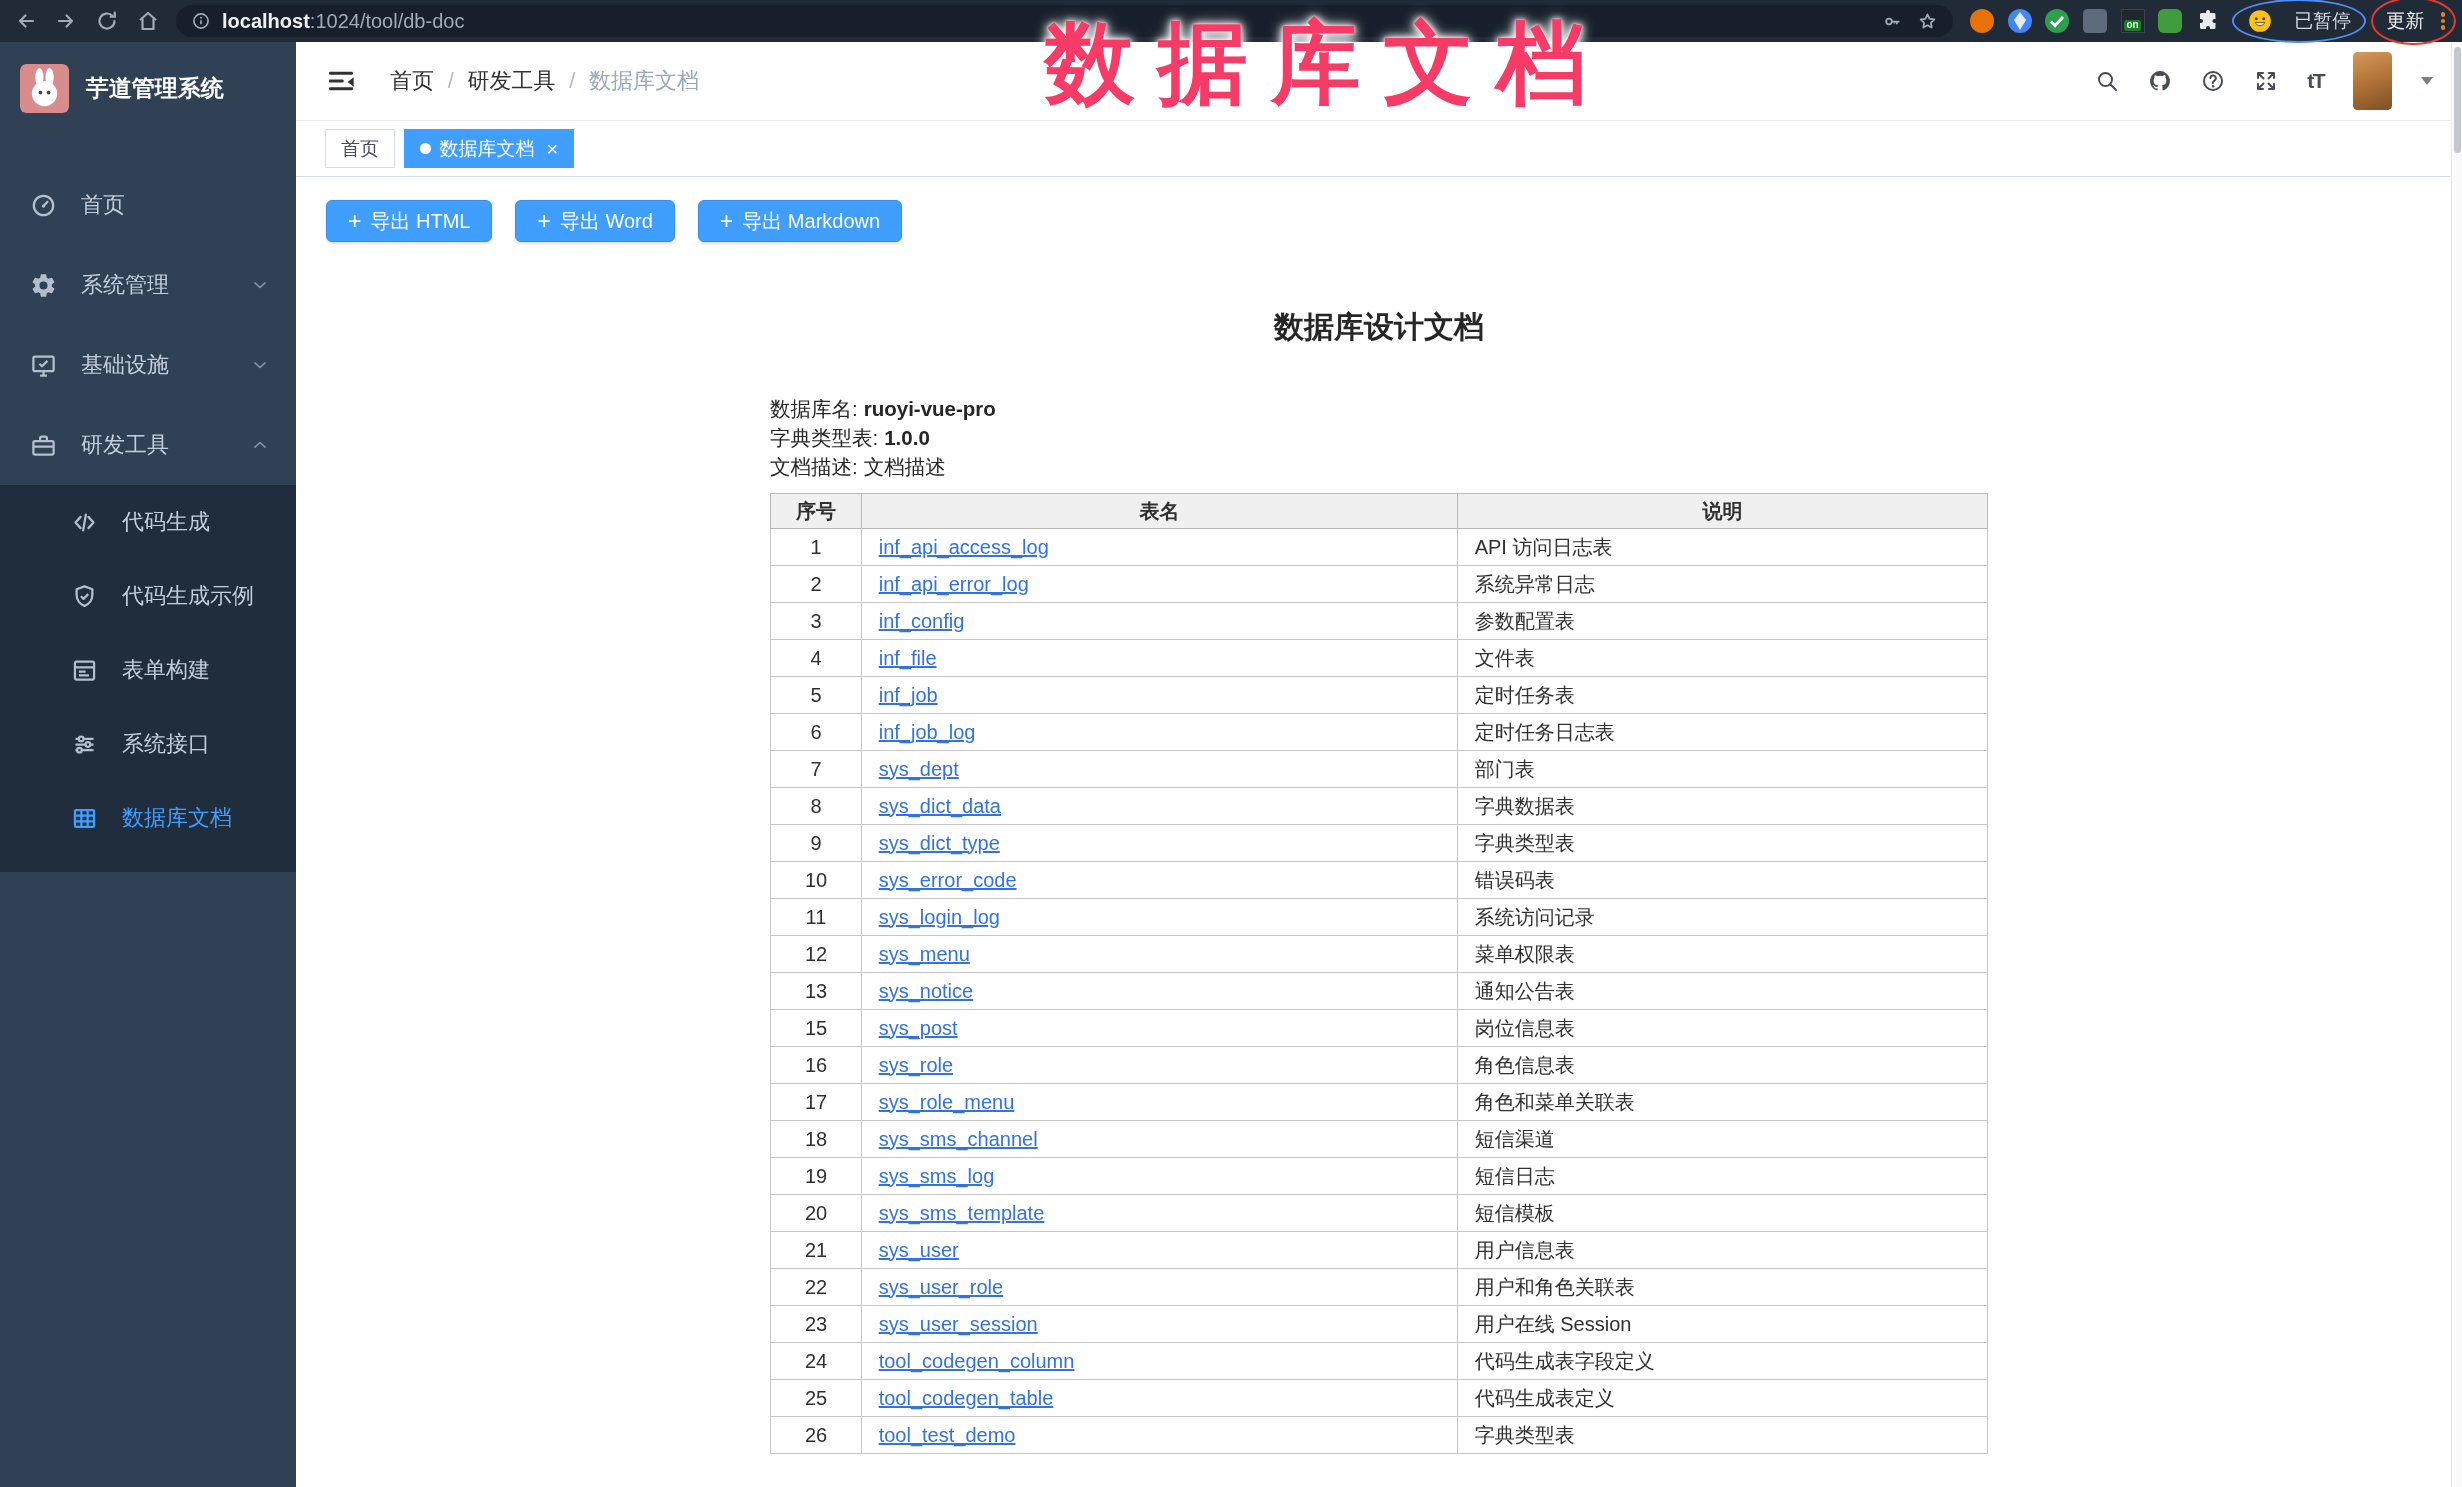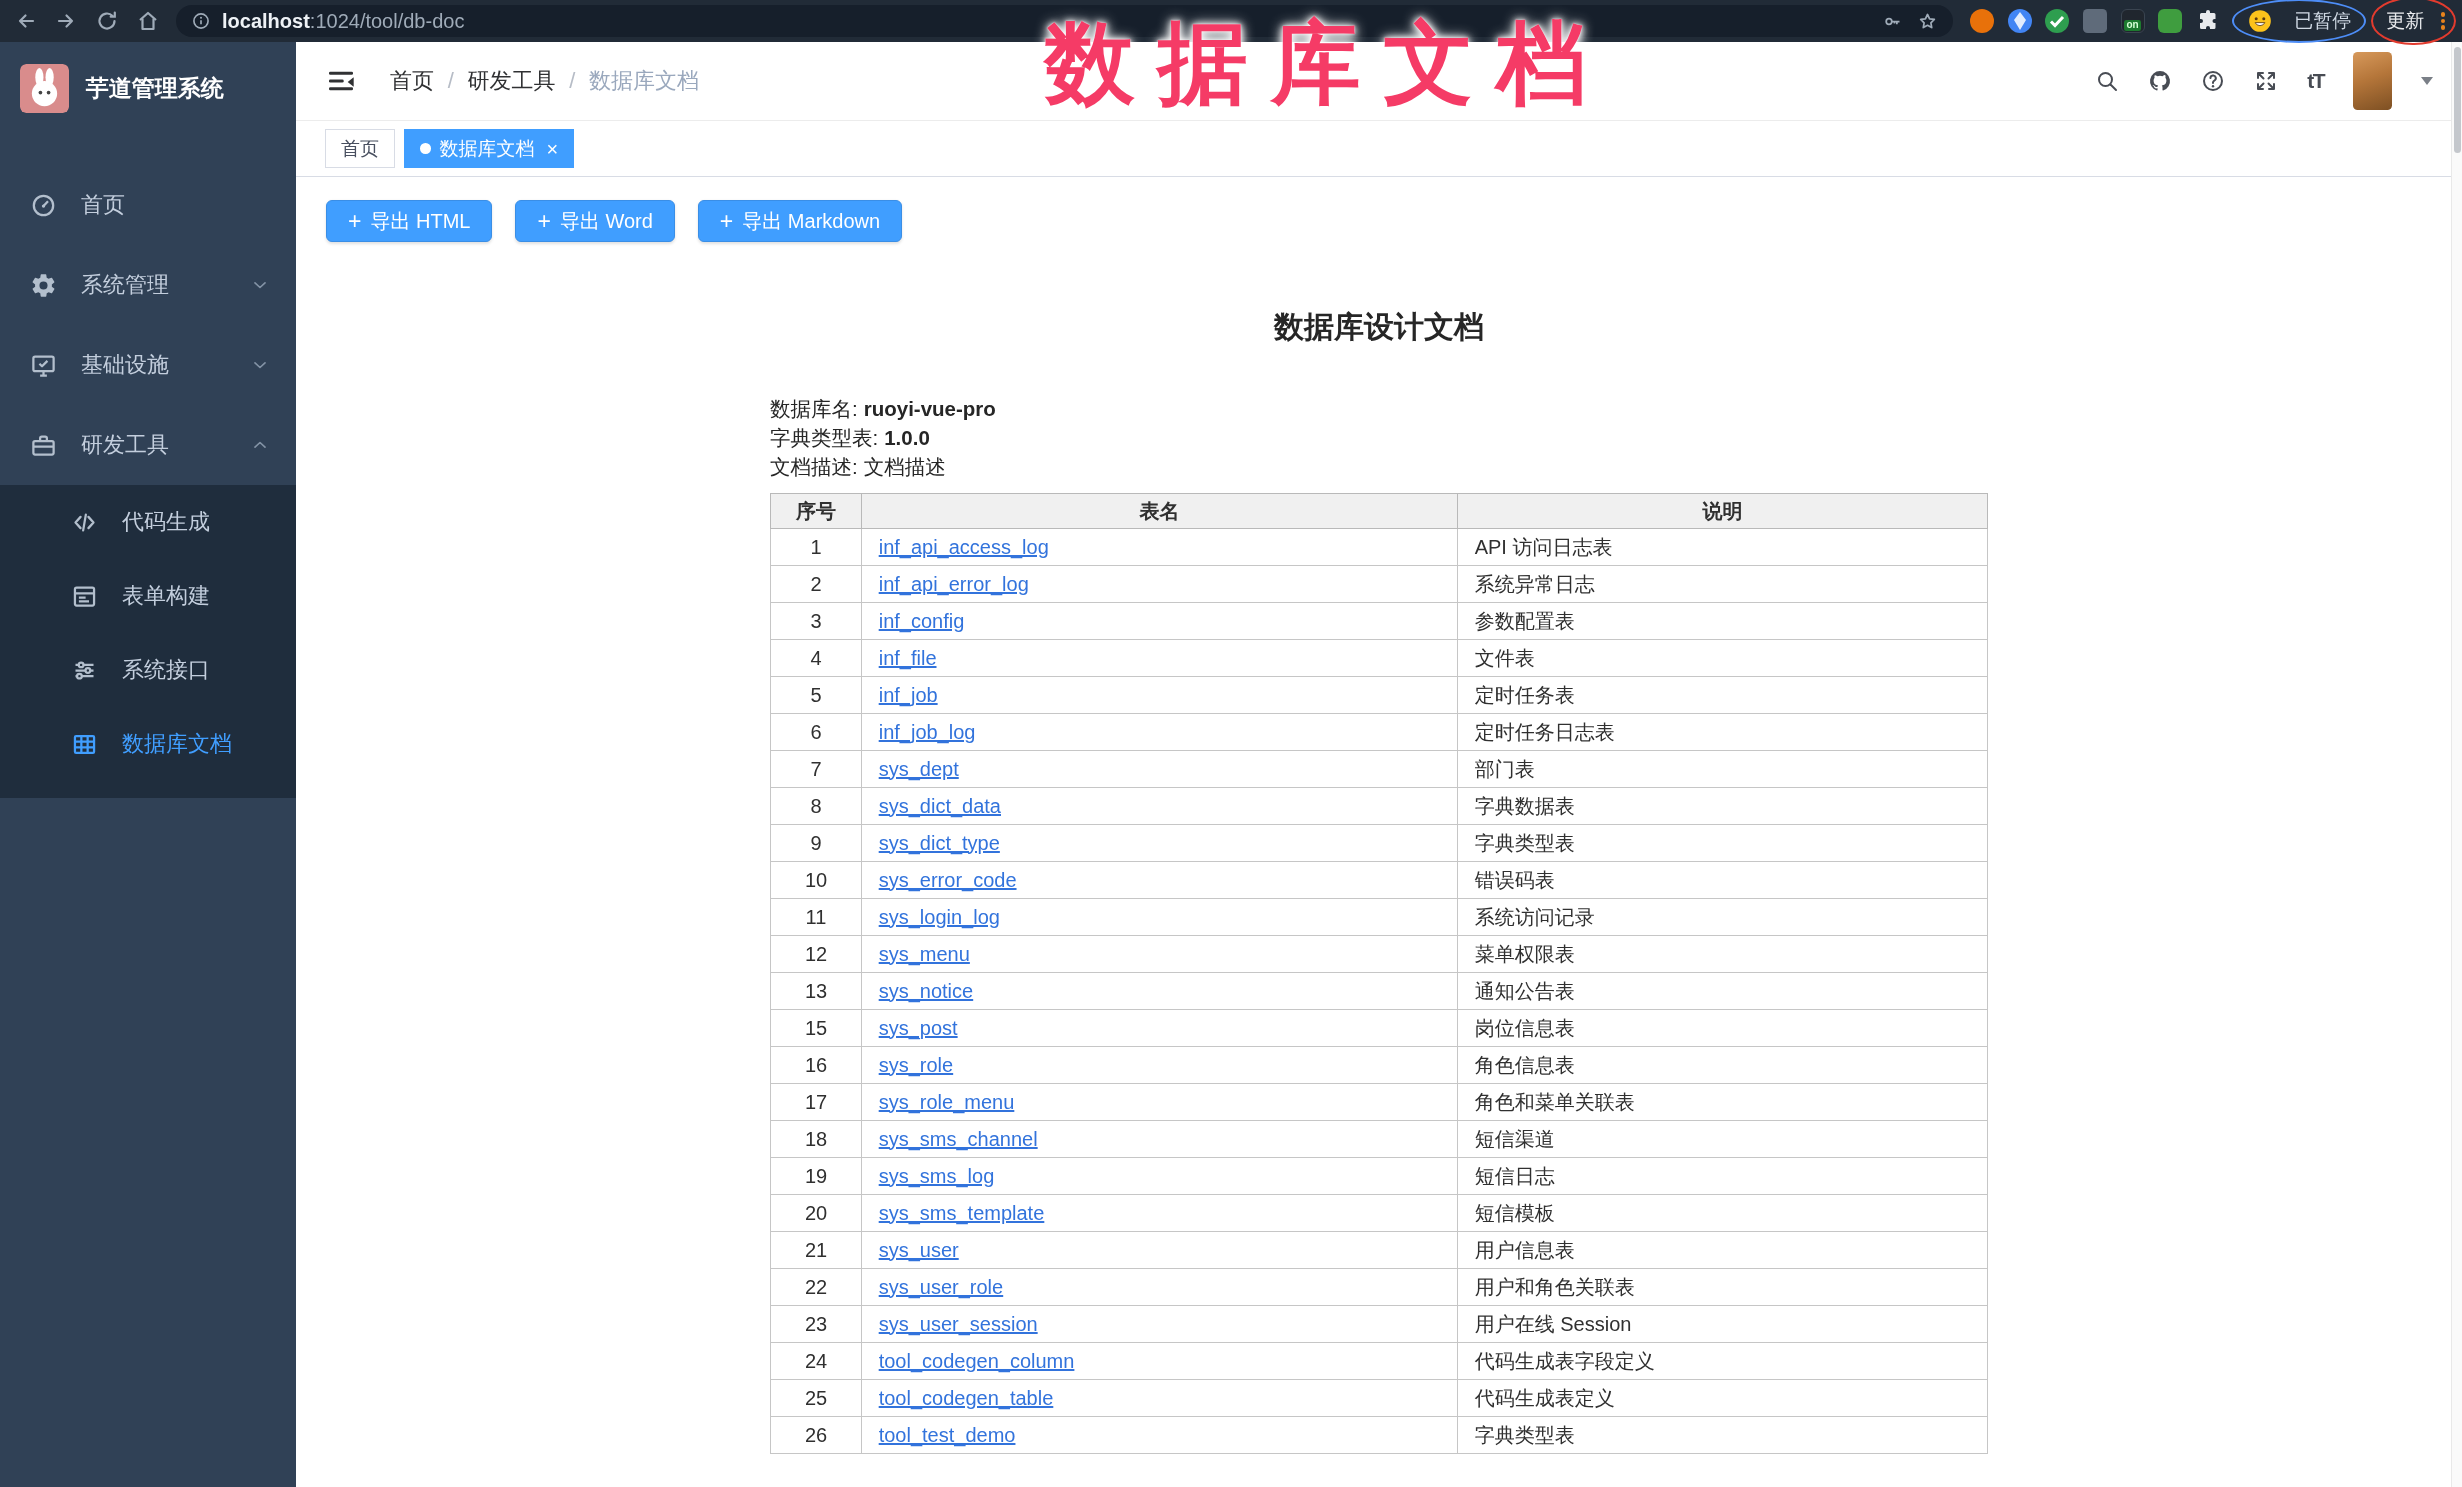--- a/index.html
+++ b/index.html
@@ -17,21 +17,21 @@
   .url-rest { color:#9fabb8; }
   .omni-right { margin-left:auto; display:flex; gap:13.7px; }
   .omni-right .cicon { width:21px; height:21px; }
   .ext-row { display:flex; align-items:center; gap:13.7px; }
   .ext { width:24px; height:24px; border-radius:50%; display:inline-flex; align-items:center; justify-content:center; font-size:10.6px; color:#fff; }
   .ext svg { width:100%; height:100%; }
   .ext-orange { background:#e8710a; }
   .ext-pin { background:#4285f4; }
   .ext-check { background:#2e9e4f; }
   .ext-grid { background:#5f6b7a; border-radius:4.6px; }
-  .ext-on { background:#20262e; border-radius:6px; color:#9be29b; font-size:10px; font-weight:700; display:flex; flex-direction:column; justify-content:flex-end; align-items:center; border:0.8px solid #3a4450; }
+  .ext-on { background:#20262e; border-radius:0; color:#9be29b; font-size:10px; font-weight:700; display:flex; flex-direction:column; justify-content:flex-end; align-items:center; border:0.8px solid #3a4450; }
   .ext-on i { font-style:normal; background:#1d7a2f; color:#d7ffd7; border-radius:2.3px; padding:0 2.3px; line-height:10.6px; margin-bottom:1.5px; }
   .ext-green { background:#3f9d3f; border-radius:6px; }
   .ext-puzzle { background:transparent; }
   .chip-wrap, .update-wrap { position:relative; display:flex; align-items:center; }
   .profile-chip { display:flex; align-items:center; gap:21px; padding:3px 10.6px; color:#cfd8e3; font-size:19px; }
   .emoji-face { width:26px; height:26px; display:inline-flex; }
   .emoji-face svg { width:100%; height:100%; }
   .chip-wrap::after { content:""; position:absolute; inset:-6px -4.6px; border:2.3px solid #4d8df7; border-radius:50%; pointer-events:none; }
   .update-btn { background:none; border:none; color:#e8eaed; font-size:19px; padding:4.6px 7.6px; font-family:inherit; cursor:pointer; }
   .kebab { width:10.6px; height:24px; display:inline-flex; flex-direction:column; justify-content:space-between; padding:3px 0; margin-left:6px; }
@@ -274,20 +274,29 @@
             </span>
           </div>
           <div class="submenu">
             <div class="menu-item sub">
               <span class="micon">
                 <svg viewBox="0 0 24 24" fill="none" stroke="currentColor" stroke-width="2" stroke-linecap="round" stroke-linejoin="round">
                   <path d="M8.5 7 4 12l4.5 5M15.5 7 20 12l-4.5 5M13.2 5l-2.4 14"></path>
                 </svg>
               </span>
               <span class="mlabel">代码生成</span>
+            </div>
+            <div class="menu-item sub">
+              <span class="micon">
+                <svg viewBox="0 0 24 24" fill="none" stroke="currentColor" stroke-width="2" stroke-linejoin="round">
+                  <path d="M12 3l7 2.5v5c0 4.4-2.9 8.4-7 10-4.1-1.6-7-5.6-7-10v-5z"></path>
+                  <path d="M8.8 11.8l2.3 2.3 4.2-4.2"></path>
+                </svg>
+              </span>
+              <span class="mlabel">代码生成示例</span>
             </div>
             <div class="menu-item sub">
               <span class="micon">
                 <svg viewBox="0 0 24 24" fill="none" stroke="currentColor" stroke-width="2">
                   <rect x="3.5" y="4" width="17" height="16" rx="1.5"></rect>
                   <path d="M3.5 9.3h17M7 13h6M7 16.4h9"></path>
                 </svg>
               </span>
               <span class="mlabel">表单构建</span>
             </div>

